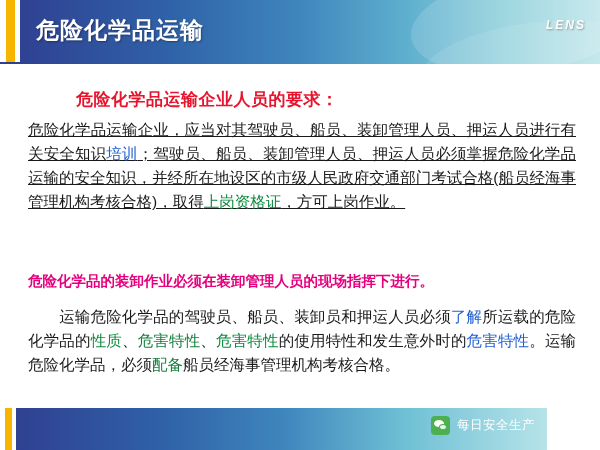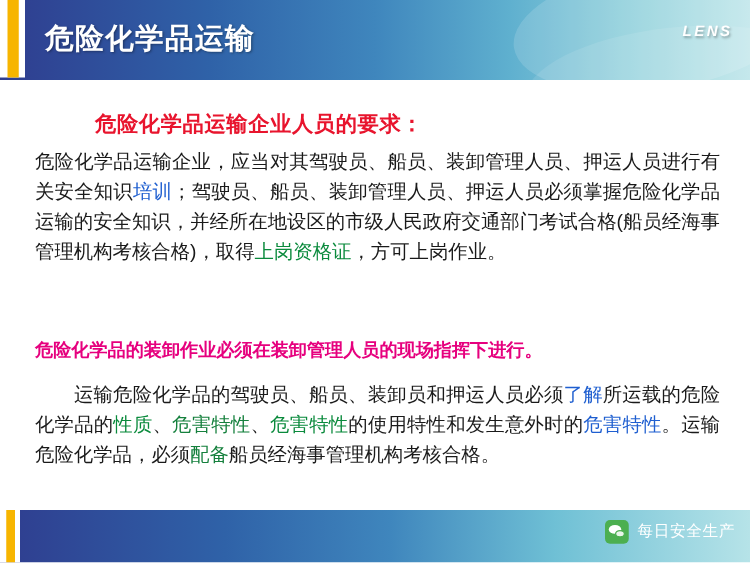--- a/index.html
+++ b/index.html
@@ -111,20 +111,21 @@
     position: absolute;
     font-size: 15.5px;
     line-height: 1.55;
     color: #1a1a1a;
     text-align: justify;
   }
   .p1 {
     left: 28px;
     top: 48px;
     width: 548px;
+    text-decoration: underline;
   }
   .p2 {
     left: 28px;
     top: 200px;
     width: 548px;
     color: #e6007e;
     font-size: 14.5px;
     font-weight: bold;
   }
   .p3 {
@@ -136,21 +137,21 @@
   .hl-blue { color: #1f5fd0; }
   .hl-green { color: #0a8a3c; }
   .hl-pink { color: #15803d; }
   .indent { display: inline-block; width: 2em; }
 
   
   .footer {
     position: absolute;
     left: 0;
     bottom: 0;
-    width: 600px;
+    width: 547px;
     height: 42px;
     background: linear-gradient(90deg, #2f3d8f 0%, #2f62a8 30%, #3f86bd 52%, #6fc0d5 74%, #b6e3e8 100%);
   }
   .footer-left-stripe {
     position: absolute;
     left: 0;
     top: 0;
     width: 16px;
     height: 42px;
     background: #ffffff;

